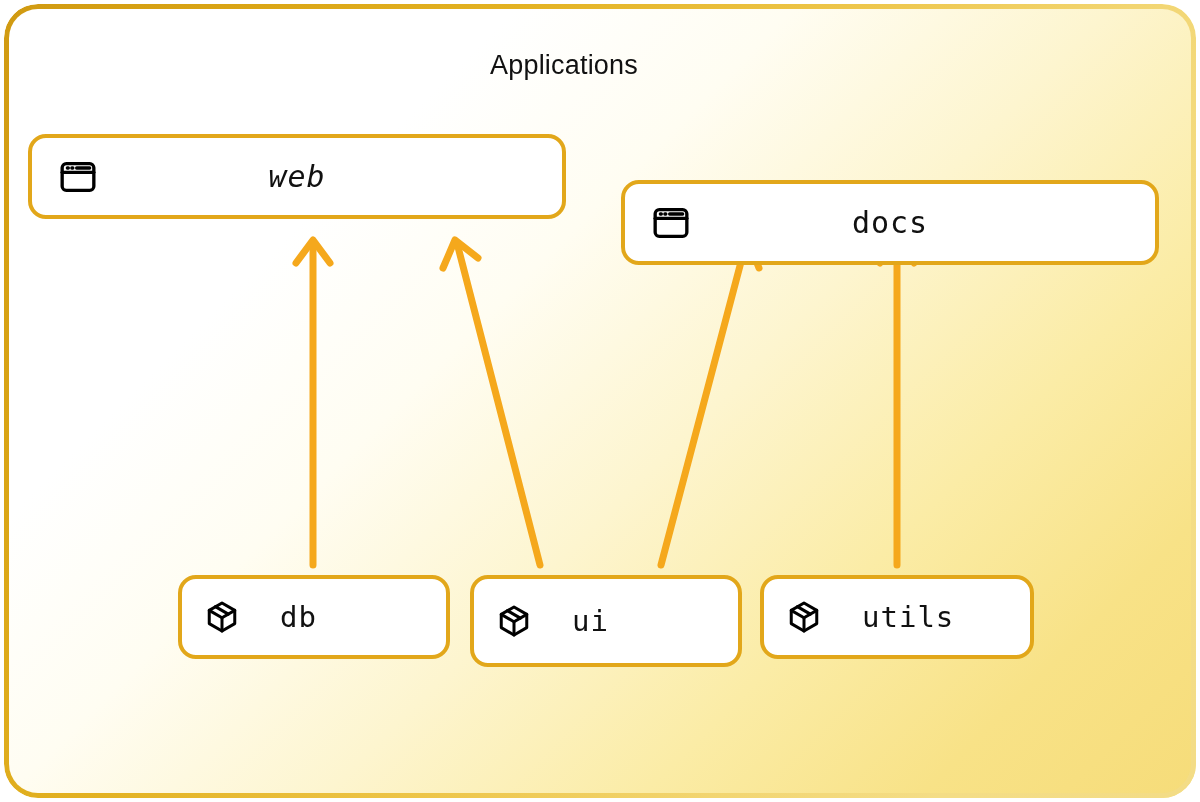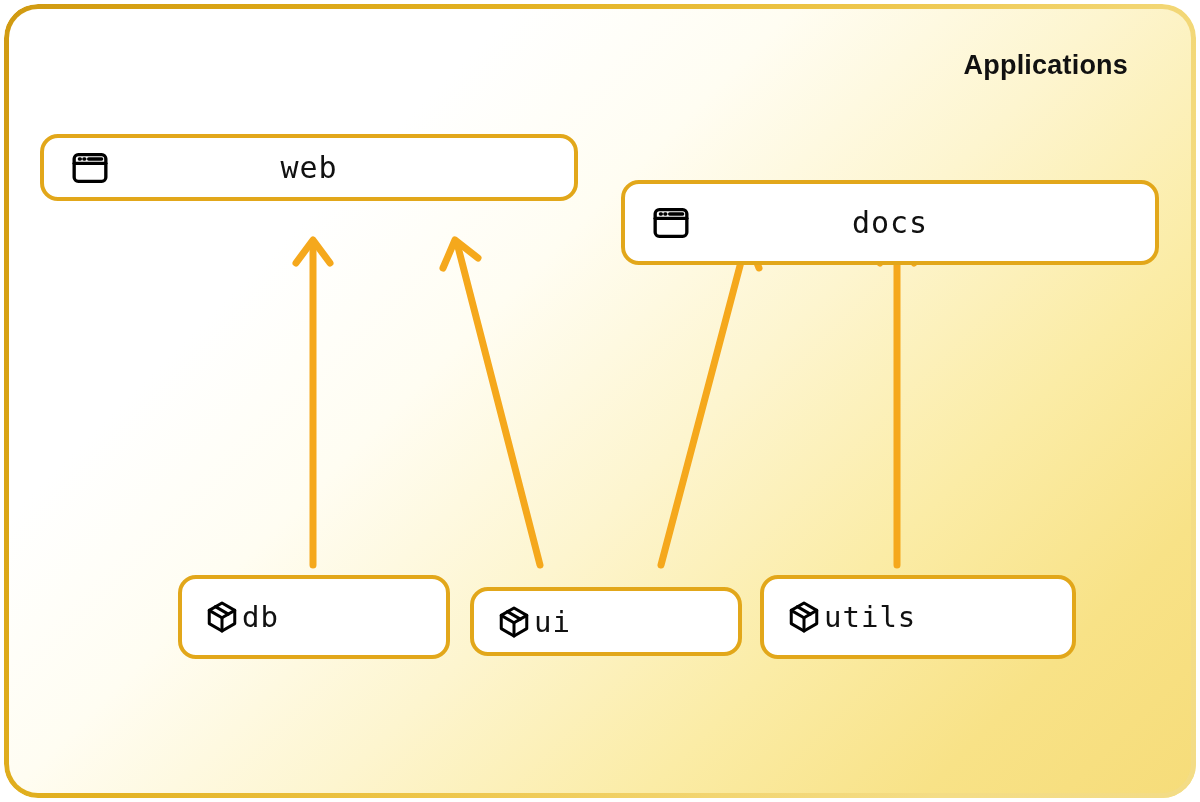--- a/index.html
+++ b/index.html
@@ -66,23 +66,23 @@
       linear-gradient(#fff 0 0);
             mask-composite: exclude;
     pointer-events: none;
   }
 
   
   .caption {
     position: absolute;
     left: 0;
     width: 1128px;
-    text-align: right;
+    text-align: center;
     font-size: 27px;
-    font-weight: bold;
+    font-weight: normal;
     color: #111111;
     letter-spacing: 0.2px;
   }
   .caption.apps  { top: 50px; }
   .caption.pkgs  { top: 718px; }
 
   
   .node {
     position: absolute;
     box-sizing: border-box;
@@ -107,31 +107,31 @@
     width: 100%;
     text-align: center;
     font-family: "DejaVu Sans Mono", "Liberation Mono", monospace;
     font-size: 30px;
     color: #111111;
     letter-spacing: 1px;
   }
   .node.pkg .ico { left: 22px; width: 36px; height: 36px; }
   .node.pkg .nlabel {
     text-align: left;
-    padding-left: 60px;
+    padding-left: 98px;
     font-size: 29px;
   }
 
   
-  #node-web  { left: 40px;  top: 134px; width: 538px; height: 67px; }
+  #node-web  { left: 28px;  top: 134px; width: 538px; height: 85px; font-style: italic; }
   #node-docs { left: 621px; top: 134px; width: 538px; height: 85px; margin-top: 46px; }
   
   #node-db    { left: 178px; top: 575px; width: 272px; height: 84px; }
-  #node-ui    { left: 470px; top: 587px; width: 272px; height: 69px; justify-content: center; }
-  #node-utils { left: 760px; top: 575px; width: 316px; height: 84px; }
+  #node-ui    { left: 470px; top: 575px; width: 272px; height: 92px; justify-content: center; }
+  #node-utils { left: 760px; top: 575px; width: 274px; height: 84px; }
 
   
   #arrows {
     position: absolute;
     left: 0; top: 0;
     width: 1200px;
     height: 802px;
     pointer-events: none;
   }
 </style>

